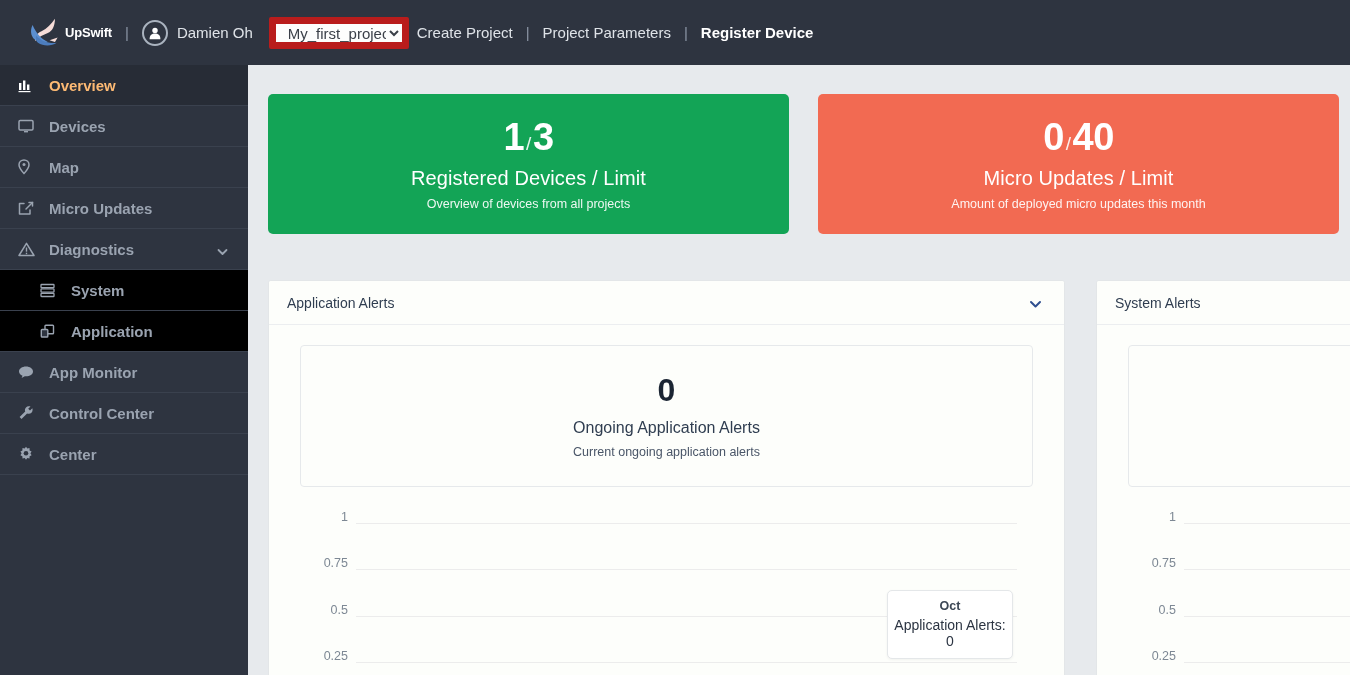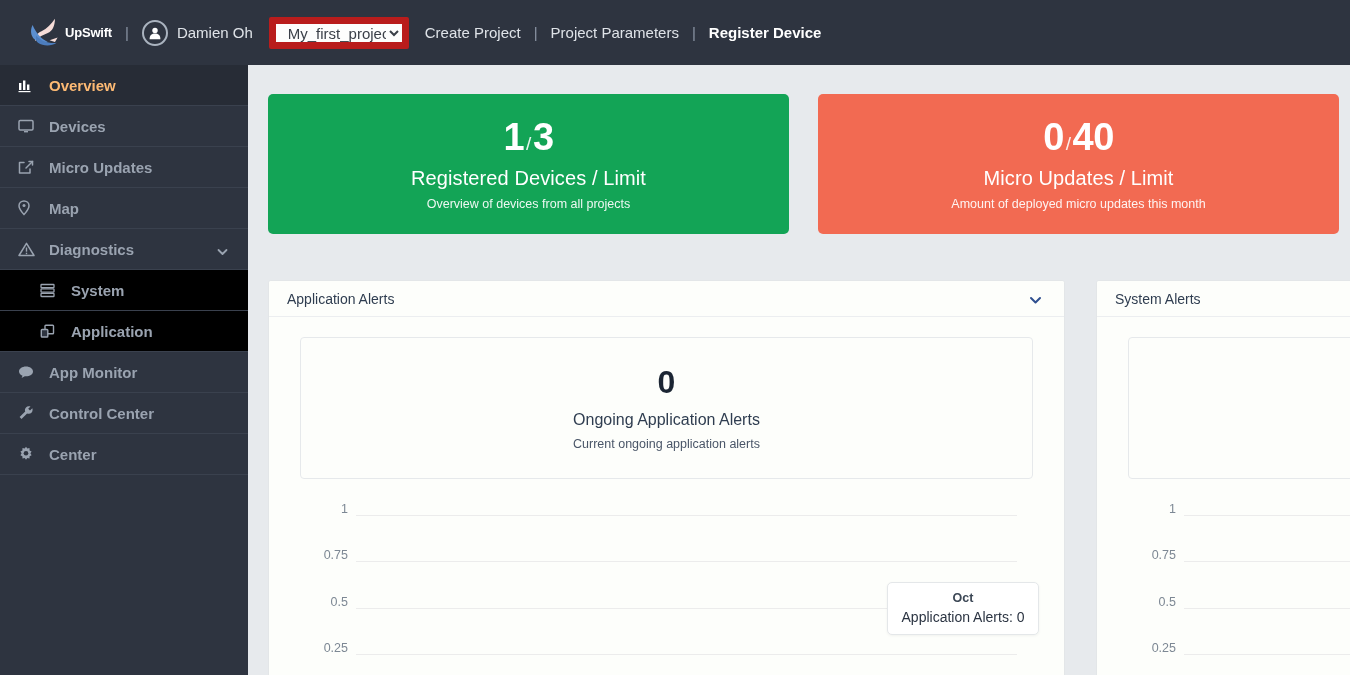--- a/index.html
+++ b/index.html
@@ -48,21 +48,21 @@
     background: #fdfdfd;
     border: 7px solid #b91c1c;
     border-radius: 2px;
     padding-left: 8px;
   }
   .nav-link {
     color: #dfe3e8; font-size: 15px;
     text-decoration: none; white-space: nowrap;
     cursor: pointer;
   }
-  .nav-link.first { margin-left: 16px; }
+  .nav-link.first { margin-left: 8px; }
   .nav-link.active { color: #ffffff; font-weight: bold; }
 
   
   .sidebar {
     position: absolute; top: 65px; left: 0;
     width: 248px; height: 610px;
     background: #2e3440;
     z-index: 20;
   }
   .side-item {
@@ -130,21 +130,21 @@
   .panel {
     position: absolute; top: 215px;
     background: #fdfefb;
     border: 1px solid #e3e6e8;
     border-radius: 3px;
     overflow: hidden;
   }
   .panel-app { left: 20px; width: 797px; height: 420px; }
   .panel-sys { left: 848px; width: 797px; height: 420px; }
   .panel-head {
-    height: 36px;
+    height: 44px;
     border-bottom: 1px solid #eceef0;
     display: flex; align-items: center;
     padding: 0 18px;
     position: relative;
     background: #fdfefb;
   }
   .panel-title { font-size: 14px; color: #2f3d50; }
   .panel-caret {
     position: absolute; right: 22px; top: 50%;
     transform: translateY(-50%);
@@ -192,21 +192,21 @@
     white-space: nowrap;
   }
   .grid-line {
     position: absolute; left: 56px; right: 8px;
     height: 1px; background: #ececec;
   }
 
   .tooltip {
     position: absolute;
     left: 587px; top: 81px;
-    width: 152px;
+    width: 126px;
     background: #ffffff;
     border: 1px solid #e4e7e9;
     border-radius: 5px;
     padding: 8px 6px 9px 6px;
     text-align: center;
     box-shadow: 0 1px 3px rgba(0,0,0,0.05);
     z-index: 5;
   }
   .tt-head {
     font-size: 12.5px; font-weight: bold;
@@ -271,37 +271,37 @@
       <svg width="17" height="15" viewBox="0 0 17 15">
         <rect x="1" y="1.5" width="14" height="9.5" rx="1.2" fill="none" stroke="#9aa3b0" stroke-width="1.5"></rect>
         <rect x="6" y="12" width="4" height="1.4" fill="#9aa3b0"></rect>
       </svg>
     </span>
     <span>Devices</span>
   </div>
 
   <div class="side-item">
     <span class="side-ico">
+      <svg width="12" height="16" viewBox="0 0 12 16">
+        <path d="M6 1 C3.2 1 1 3.1 1 5.7 C1 9 6 14.5 6 14.5 C6 14.5 11 9 11 5.7 C11 3.1 8.8 1 6 1 Z" fill="none" stroke="#9aa3b0" stroke-width="1.5"></path>
+        <circle cx="6" cy="5.6" r="1.5" fill="#9aa3b0"></circle>
+      </svg>
+    </span>
+    <span>Map</span>
+  </div>
+
+  <div class="side-item">
+    <span class="side-ico">
       <svg width="16" height="15" viewBox="0 0 16 15">
         <path d="M11 1.5 H14.5 V5" stroke="#9aa3b0" stroke-width="1.5" fill="none" stroke-linecap="round"></path>
         <path d="M14.5 1.5 L8 8" stroke="#9aa3b0" stroke-width="1.5" fill="none" stroke-linecap="round"></path>
         <path d="M12 9 V13 H1.5 V2.5 H6" stroke="#9aa3b0" stroke-width="1.5" fill="none" stroke-linecap="round" stroke-linejoin="round"></path>
       </svg>
     </span>
     <span>Micro Updates</span>
-  </div>
-
-  <div class="side-item">
-    <span class="side-ico">
-      <svg width="12" height="16" viewBox="0 0 12 16">
-        <path d="M6 1 C3.2 1 1 3.1 1 5.7 C1 9 6 14.5 6 14.5 C6 14.5 11 9 11 5.7 C11 3.1 8.8 1 6 1 Z" fill="none" stroke="#9aa3b0" stroke-width="1.5"></path>
-        <circle cx="6" cy="5.6" r="1.5" fill="#9aa3b0"></circle>
-      </svg>
-    </span>
-    <span>Map</span>
   </div>
 
   <div class="side-item">
     <span class="side-ico">
       <svg width="17" height="15" viewBox="0 0 17 15">
         <path d="M8.5 1.3 L16 13.5 H1 Z" fill="none" stroke="#9aa3b0" stroke-width="1.5" stroke-linejoin="round"></path>
         <rect x="7.8" y="5.5" width="1.4" height="4.2" fill="#9aa3b0"></rect>
         <rect x="7.8" y="10.7" width="1.4" height="1.5" fill="#9aa3b0"></rect>
       </svg>
     </span>

